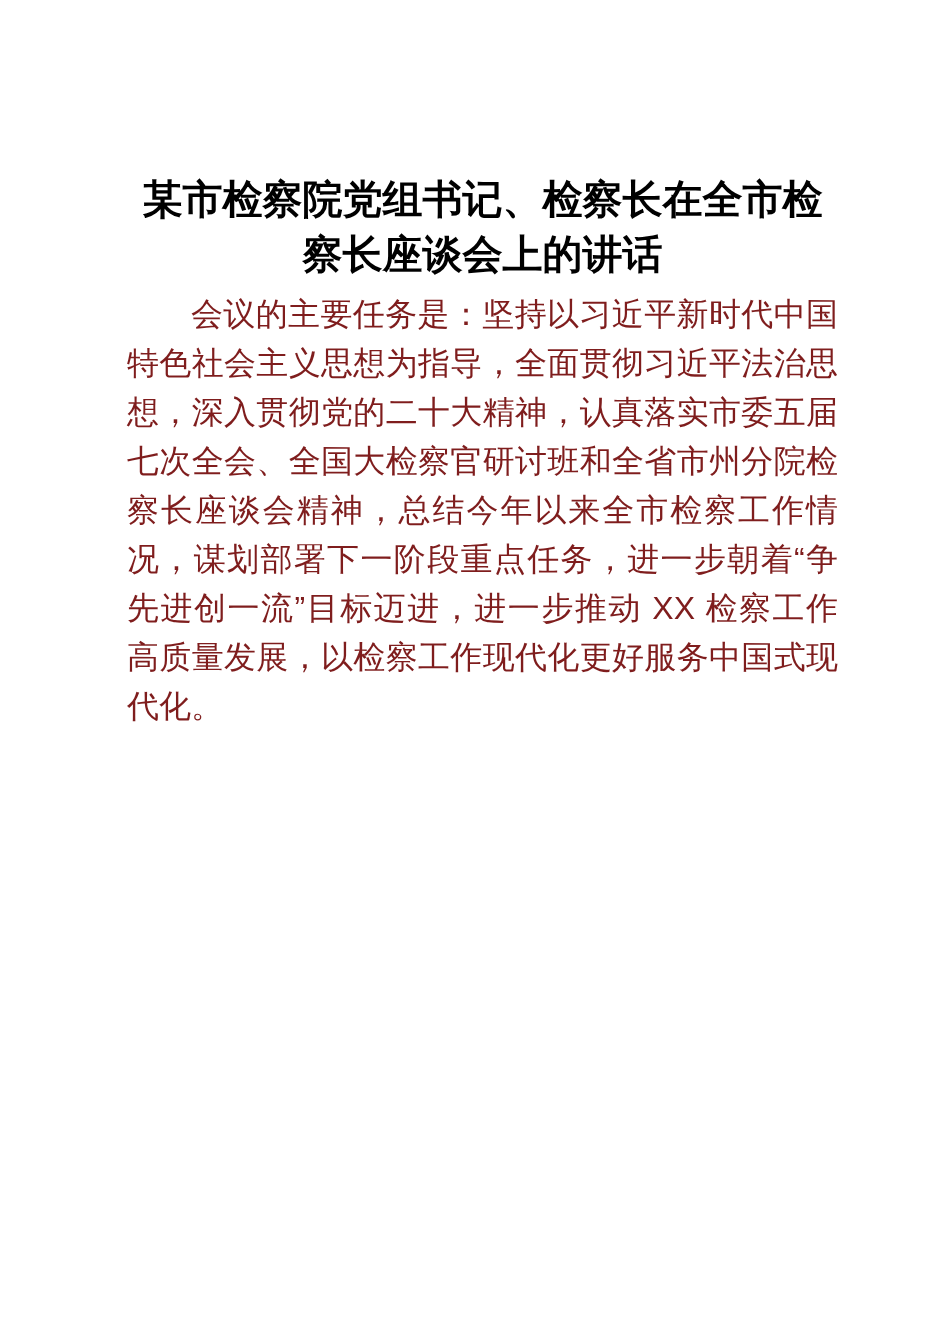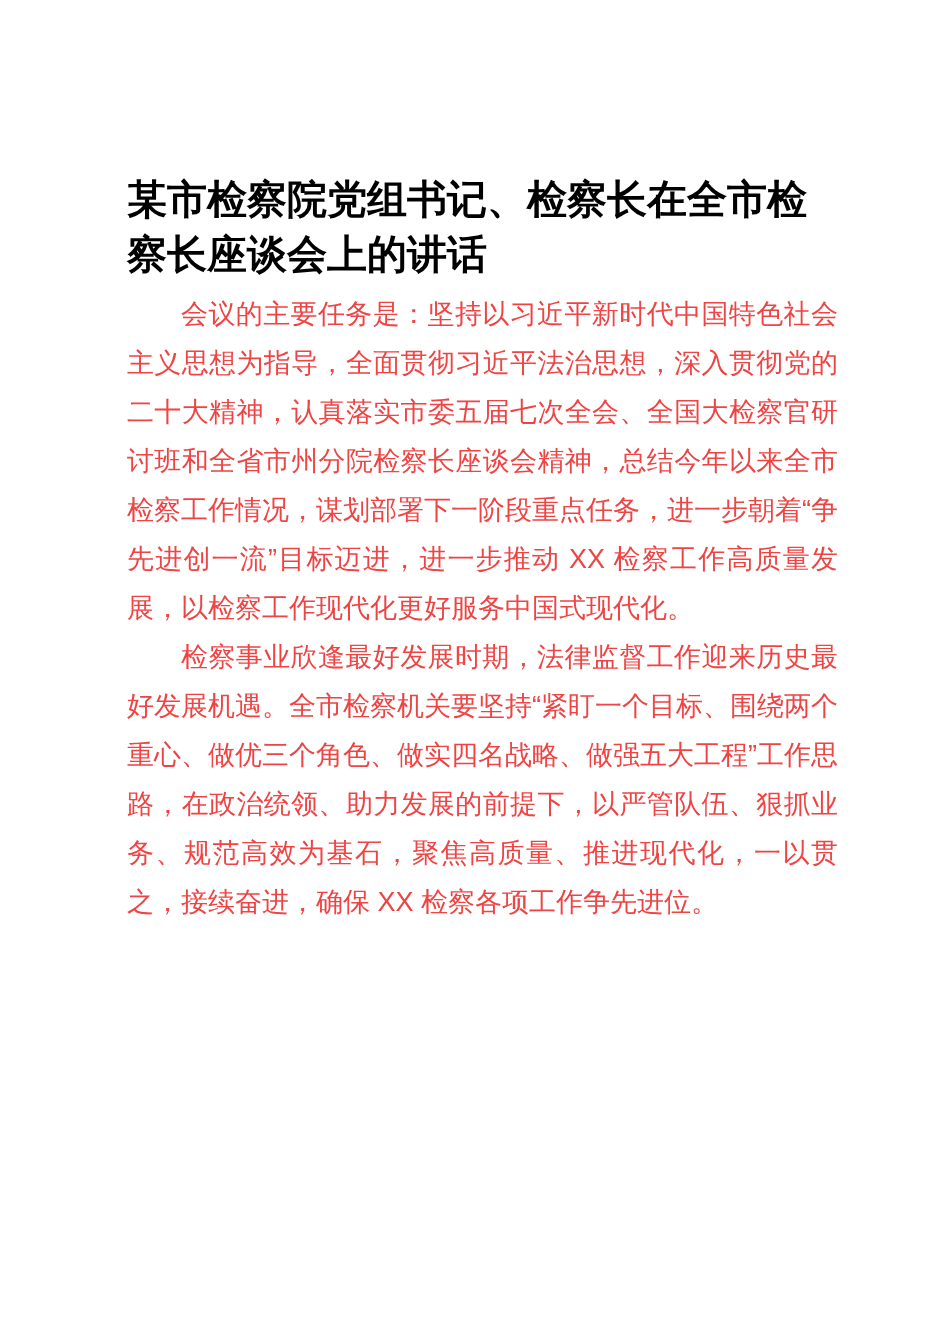--- a/index.html
+++ b/index.html
@@ -18,43 +18,43 @@
     height: 1344px;
     background: #ffffff;
     padding: 172px 112px 0 127px;
     color: #000000;
   }
   .doc-title {
     font-family: "Liberation Serif", serif;
     font-weight: 700;
     font-size: 40px;
     line-height: 55px;
+    text-align: center;
     margin: 0;
     color: #000000;
     letter-spacing: 0;
   }
   .doc-body {
     margin-top: 8px;
   }
   .para {
     font-family: "Liberation Sans", sans-serif;
-    font-size: 27px;
+    font-size: 32px;
     line-height: 49px;
     text-align: justify;
     text-justify: inter-ideograph;
     text-indent: 2em;
     margin: 0;
-    color: #ef4444;
+    color: #7f1d1d;
   }
   .para.bold-heading {
     font-weight: 700;
   }
 </style>
 </head>
 <body>
 
 <div class="page">
   <h1 class="doc-title">某市检察院党组书记、检察长在全市检察长座谈会上的讲话</h1>
   <div class="doc-body">
     <p class="para">会议的主要任务是：坚持以习近平新时代中国特色社会主义思想为指导，全面贯彻习近平法治思想，深入贯彻党的二十大精神，认真落实市委五届七次全会、全国大检察官研讨班和全省市州分院检察长座谈会精神，总结今年以来全市检察工作情况，谋划部署下一阶段重点任务，进一步朝着“争先进创一流”目标迈进，进一步推动 XX 检察工作高质量发展，以检察工作现代化更好服务中国式现代化。</p>
-    <p class="para">检察事业欣逢最好发展时期，法律监督工作迎来历史最好发展机遇。全市检察机关要坚持“紧盯一个目标、围绕两个重心、做优三个角色、做实四名战略、做强五大工程”工作思路，在政治统领、助力发展的前提下，以严管队伍、狠抓业务、规范高效为基石，聚焦高质量、推进现代化，一以贯之，接续奋进，确保 XX 检察各项工作争先进位。</p>
   </div>
 </div>
 
 </body></html>

